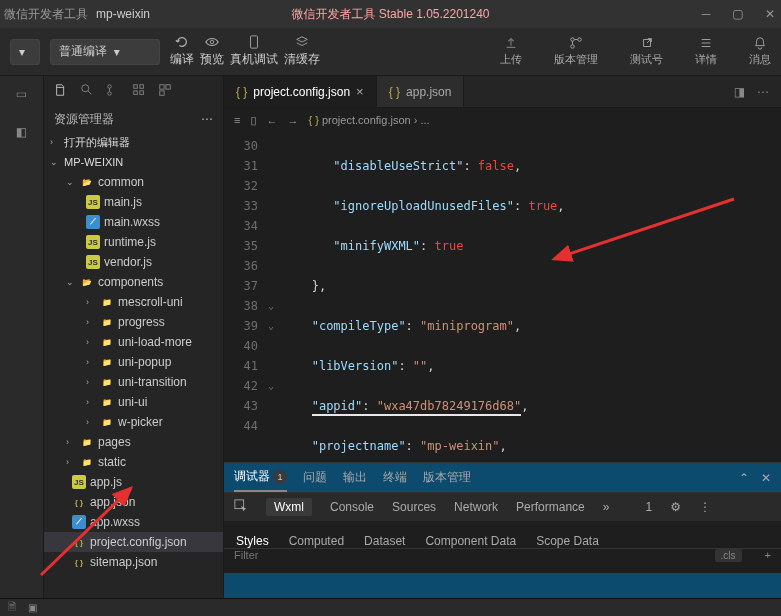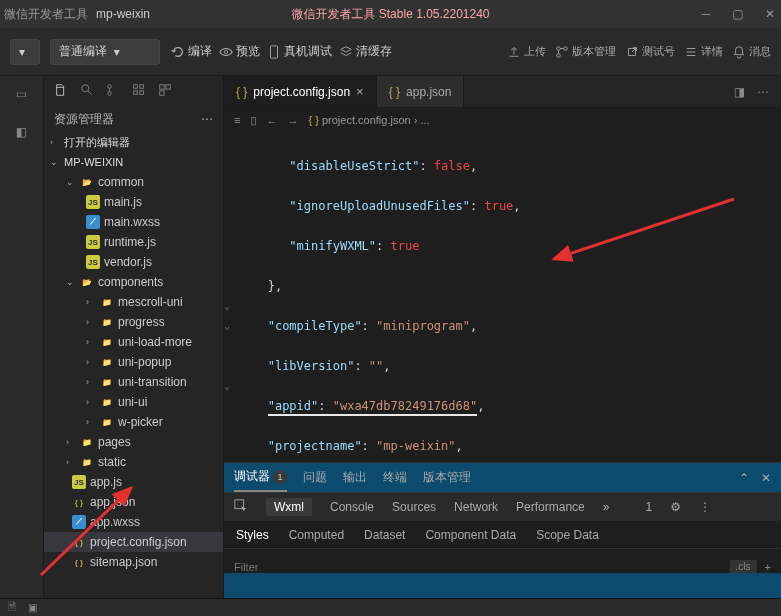--- a/index.html
+++ b/index.html
@@ -40,23 +40,23 @@
   border: 1px solid #444;
   border-radius: 3px;
   height: 26px;
   min-width: 110px;
   display: flex;
   align-items: center;
   padding: 0 8px;
   color: #ccc;
 }
 .toolbar .dd-small { min-width: 30px;}
-.toolbar .labs { display:flex; gap:8px; font-size:11px; color:#aaa; margin-left:4px; }
+.toolbar .labs { display:flex; gap:32px; font-size:11px; color:#aaa; margin-left:4px; }
 .toolbar .labs.right { margin-left:auto; }
-.tlabel { display:flex; flex-direction:row; align-items:center; gap:2px;}
+.tlabel { display:flex; flex-direction:column; align-items:center; gap:2px;}
 .tlabel svg, .tlabel .ticon { width:16px; height:14px; }
 .main { display:flex; height: calc(100% - 28px - 48px - 18px); }
 .activitybar {
   width: 44px;
   background: #2a2a2b;
   display: flex;
   flex-direction: column;
   align-items: center;
   padding-top: 8px;
   gap: 18px;
@@ -201,37 +201,38 @@
   gap:18px;
   font-size:12px;
   color:#aaa;
   background:#2a2a2b;
 }
 .devtools-sub .boxed{background:#3a3a3a;padding:2px 8px;border-radius:2px;}
 .devtools-sub .stab.active{color:#fff;}
 .styles-tabs{
   height:28px;
   display:flex;
-  align-items:center;
+  align-items:flex-end;
   padding:0 12px;
   gap:20px;
   font-size:12px;
   background:#1e1e1e;
   border-bottom:1px solid #333;
   color:#aaa;
 }
 .styles-tabs .stytab.active{color:#fff;font-weight:500}
 .filter-row{
   height:24px;
   display:flex;
-  align-items:flex-end;
+  align-items:flex-start;
   padding:0 10px;
   font-size:11px;
   color:#888;
   background:#1e1e1e;
+  gap:15px;
 }
 .filter-row input{
   background:transparent;border:none;color:#ccc;flex:1;outline:none;font-size:11px;
 }
 .filter-row .cls{margin-left:auto;background:#333;padding:1px 6px;border-radius:2px;font-size:10px;}
 
 .statusbar {
   height:18px;
   background:#2a2a2b;
   display:flex;
@@ -488,20 +489,37 @@
 
     <div class="breadcrumb">
       <span class="bicon">≡</span>
       <span class="bicon">▯</span>
       <span class="bicon">←</span>
       <span class="bicon">→</span>
       <span><span class="json-ic">{ }</span> <span>project.config.json</span> › <span>...</span></span>
     </div>
 
     <div class="code-area">
+      <div class="gutter">
+        <div>30</div>
+          <div>31</div>
+          <div>32</div>
+          <div>33</div>
+          <div>34</div>
+          <div>35</div>
+          <div>36</div>
+          <div>37</div>
+          <div>38</div>
+          <div>39</div>
+          <div>40</div>
+          <div>41</div>
+          <div>42</div>
+          <div>43</div>
+          <div>44</div>
+      </div>
       <div class="fold-marks">
         <div></div>
           <div></div>
           <div></div>
           <div></div>
           <div></div>
           <div></div>
           <div></div>
           <div></div>
           <div>⌄</div>

